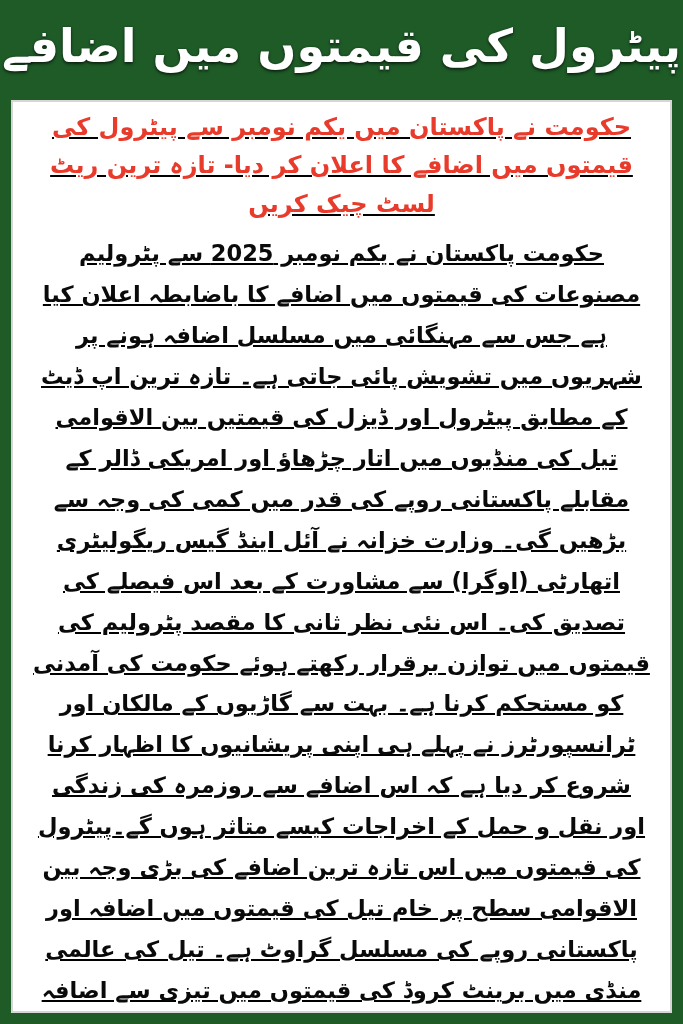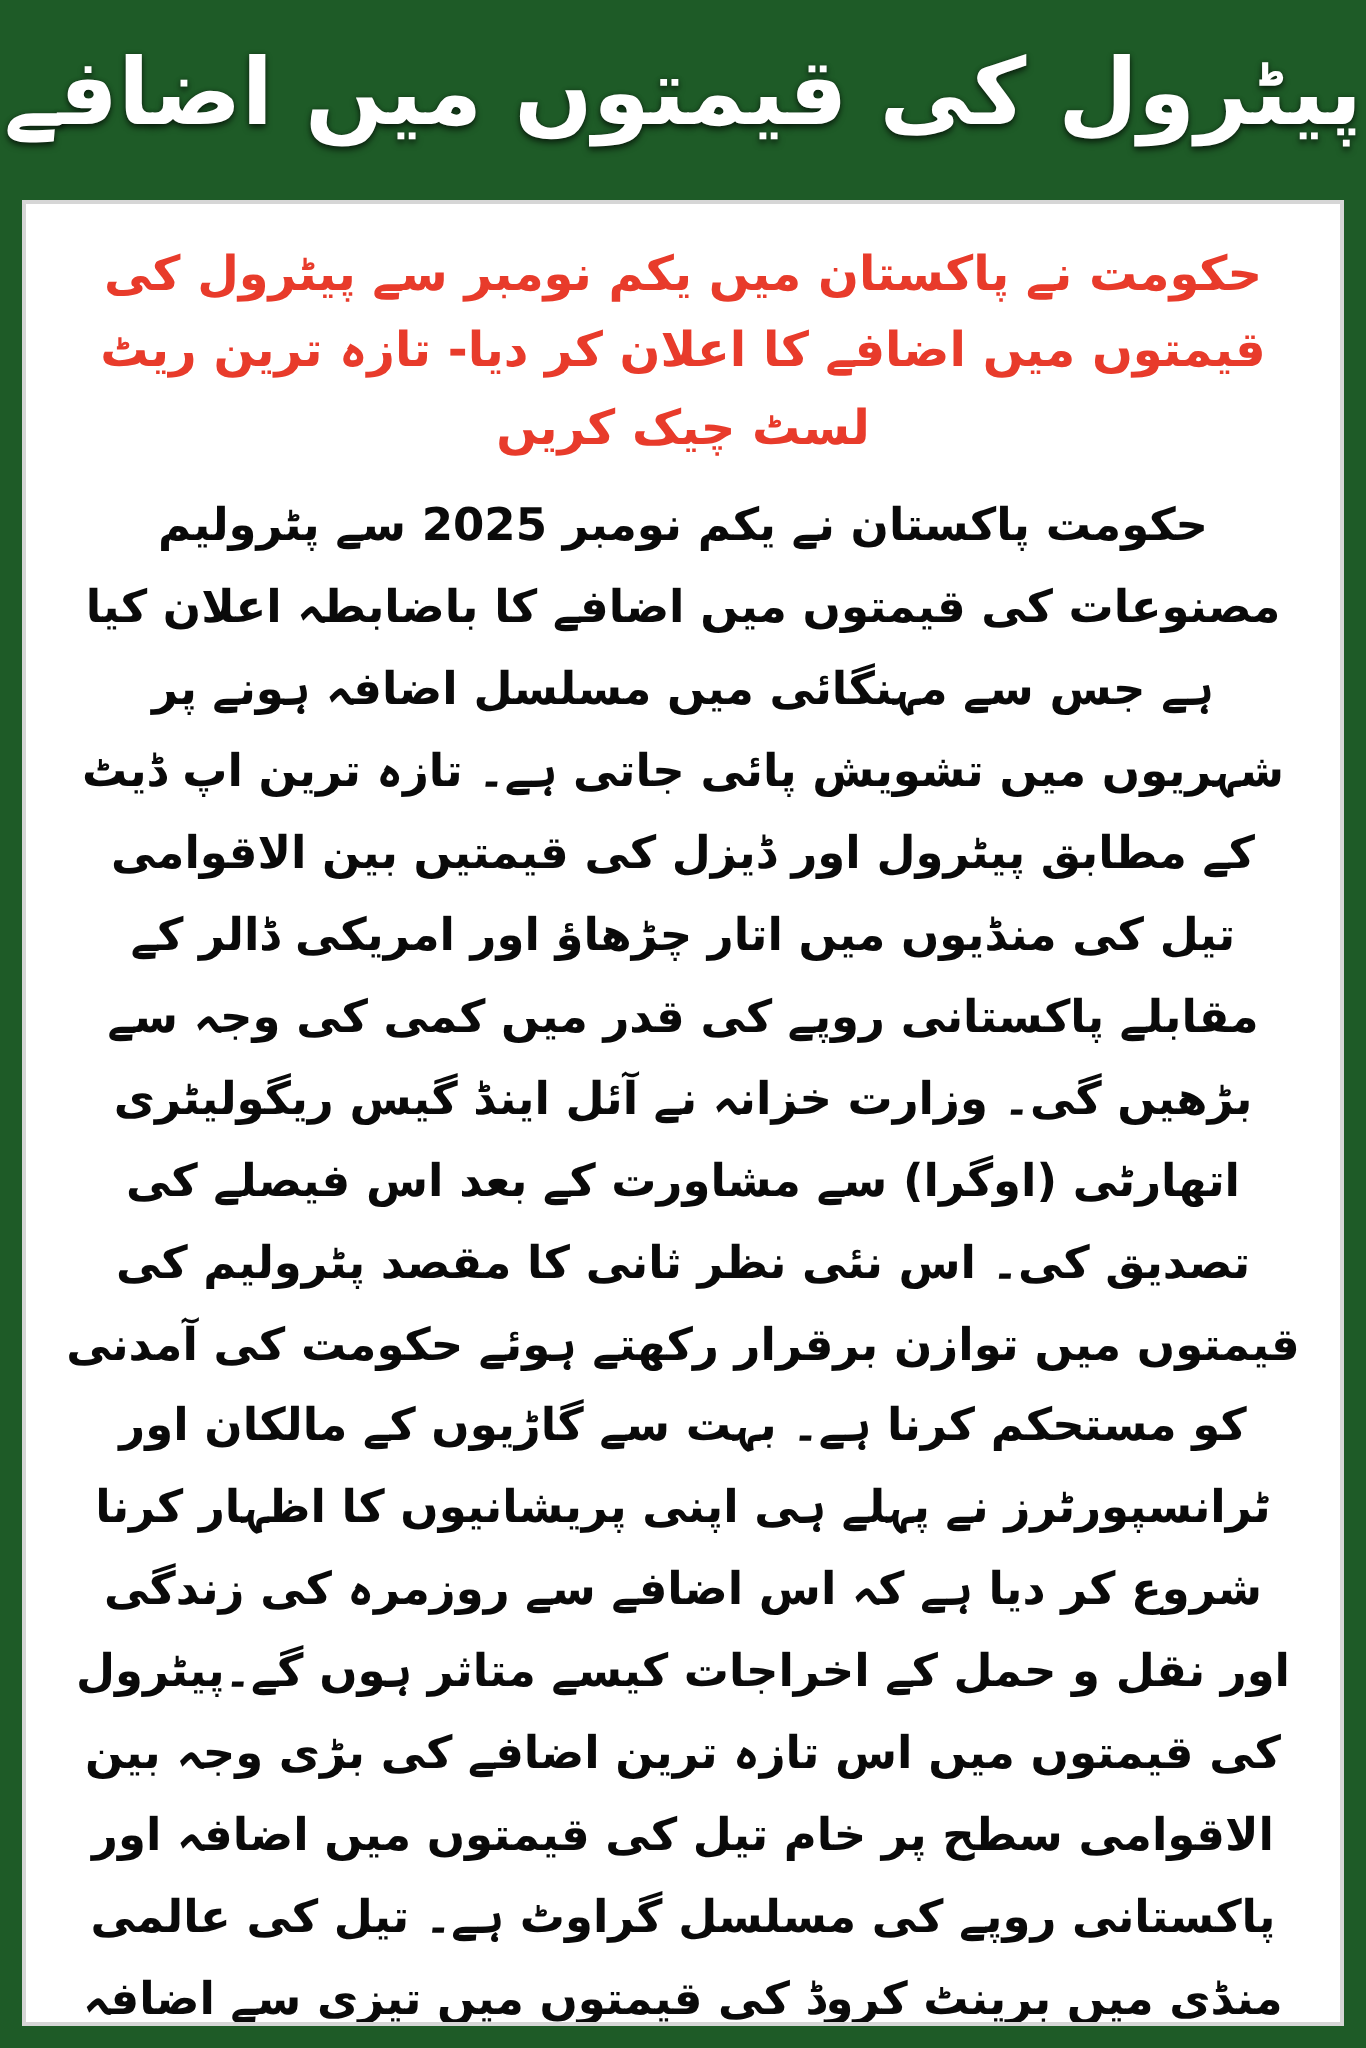--- a/index.html
+++ b/index.html
@@ -41,23 +41,24 @@
   
   .content-card {
     position: absolute;
     left: 11px;
     top: 100px;
     right: 11px;
     bottom: 11px;
     background: #ffffff;
     border: 2px solid #d6d6d6;
     box-sizing: border-box;
-    padding: 14px 18px 10px 18px;
+    padding: 4px 18px 10px 18px;
     direction: rtl;
     overflow: hidden;
+    text-decoration: underline;
   }
   .article-subtitle {
     margin: 2px 6px 10px 6px;
     color: #e83b2b;
     font-size: 24px;
     font-weight: bold;
     text-align: center;
     line-height: 1.6;
   }
   .article-body {

